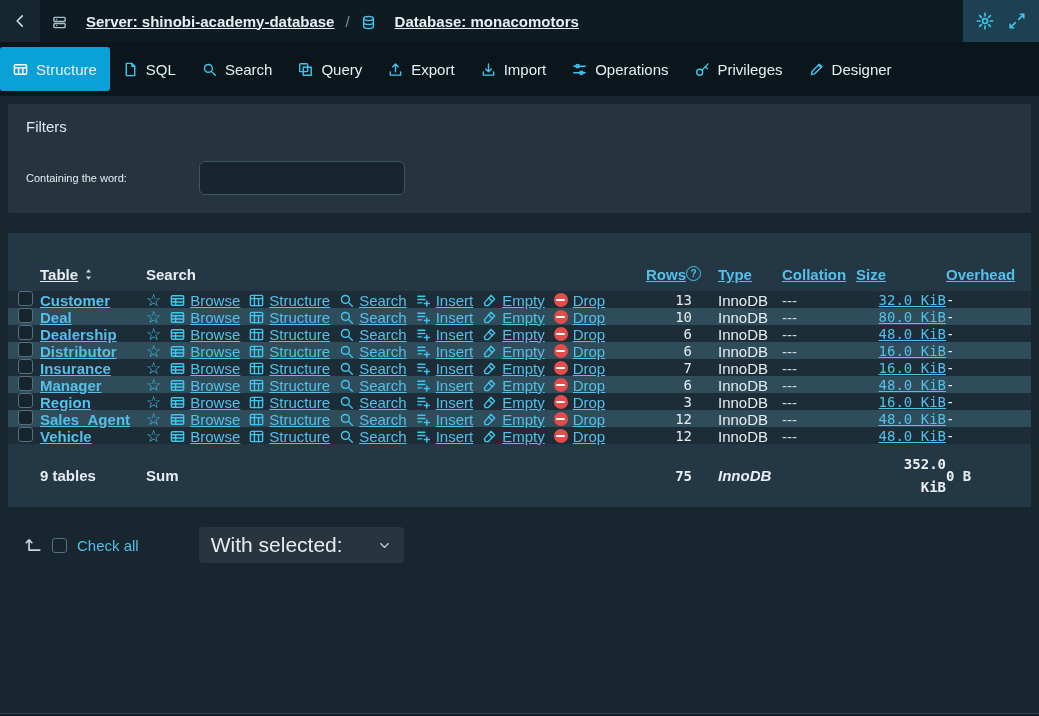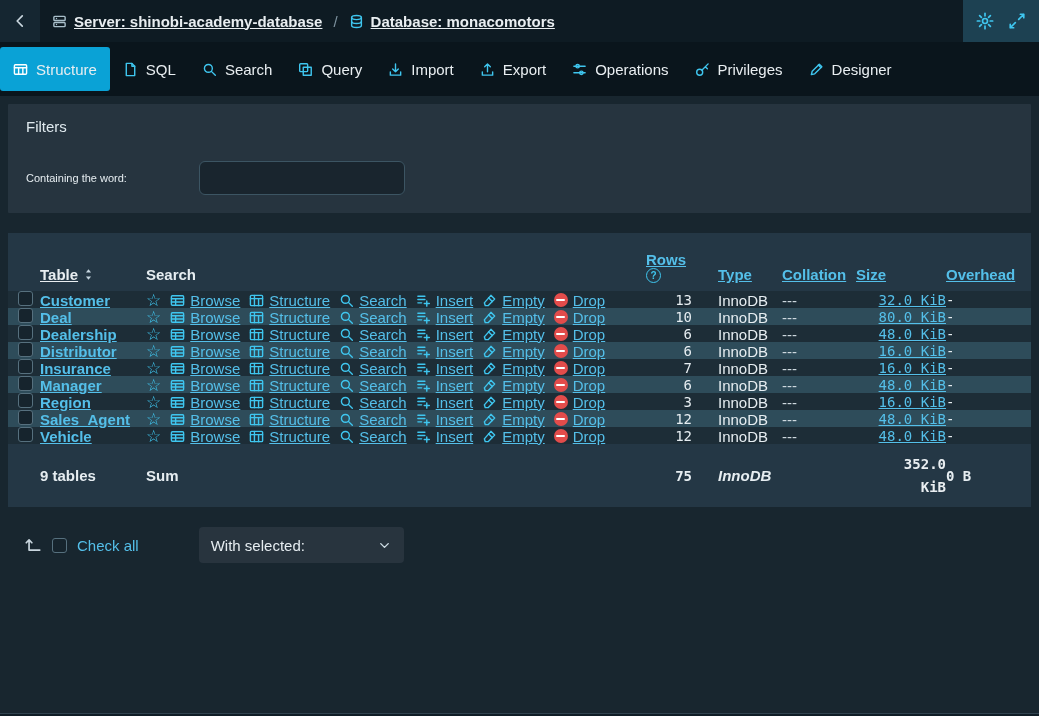--- a/index.html
+++ b/index.html
@@ -17,21 +17,21 @@
   .ic{display:inline-flex;align-items:center;justify-content:center}
   .ic svg{width:15px;height:15px;display:block}
   .ic.big svg{width:18px;height:18px}
   .ic.back svg{width:18px;height:18px}
   .ic.sort svg{width:13px;height:13px}
 
   
   .topbar{height:42px;background:var(--topbar);display:flex;align-items:center}
   .backbtn{width:40px;height:42px;display:flex;align-items:center;justify-content:center;background:#152631;cursor:pointer;flex:0 0 auto}
   .crumbs{display:flex;align-items:center;gap:8px;margin-left:12px;font-size:15px;font-weight:600;white-space:nowrap}
-  .crumb-link{color:#e9eef1;text-decoration:underline;display:inline-flex;align-items:center;gap:7px;cursor:pointer}
+  .crumb-link{color:#e9eef1;text-decoration:underline;display:inline-flex;align-items:flex-end;gap:19px;cursor:pointer}
   .sep{color:#7e93a0;font-weight:400;margin:0 3px}
   .top-right{margin-left:auto;height:42px;background:#1d4152;display:flex;align-items:center;gap:14px;padding:0 13px}
   .top-right .ic{cursor:pointer}
 
   
   .tabbar{height:54px;background:var(--tabbar);display:flex;align-items:center;overflow:hidden}
   .tab{display:flex;align-items:center;gap:8px;padding:0 13px;height:44px;font-size:15px;font-weight:500;color:#e9eef1;cursor:pointer;white-space:nowrap;border-radius:3px}
   .tab.active{background:var(--accent)}
   .tab.active svg{stroke:#fff}
 
@@ -42,21 +42,21 @@
   .filters-label{font-size:11px;width:173px}
   .filter-input{width:206px;height:34px;background:#19252e;border:1px solid #3c5563;border-radius:6px;color:var(--text);padding:0 10px;font-size:15px;outline:none}
 
   
   .table-panel{margin:20px 8px 0}
   .grid{display:grid;grid-template-columns:32px 106px 500px 60px 72px 76px 92px 1fr;align-items:center}
   .cell{min-width:0}
   .thead{height:58px;background:var(--head-bg);font-weight:700;font-size:15px;align-items:end;padding-bottom:8px}
   .th-link{color:var(--link);text-decoration:underline;cursor:pointer}
   .th-plain{color:#e9eef1;text-decoration:underline;display:inline-flex;align-items:center;gap:4px;cursor:pointer}
-  .thead .c-rows{display:flex;flex-direction:column;align-items:flex-start;padding:0;text-align:left}
+  .thead .c-rows{display:flex;flex-direction:row;align-items:flex-start;padding:0;text-align:left}
   .thead .c-size{text-align:left;padding-left:2px}
   .help{width:15px;height:15px;border:1.5px solid var(--icon-cyan);border-radius:50%;display:inline-flex;align-items:center;justify-content:center;cursor:pointer}
   .help::after{content:"?";color:var(--icon-cyan);font-size:10px;font-weight:700}
 
   .trow{height:17px;font-size:15px}
   .trow.dark{background:var(--row-dark)}
   .trow.light{background:var(--row-light)}
   .c-check{padding-left:10px}
   input[type="checkbox"]{appearance:none;-webkit-appearance:none;width:15px;height:15px;border:1px solid #56707e;border-radius:3px;background:#16242d;cursor:pointer;margin:0}
   .tname{color:var(--link);font-weight:700;text-decoration:underline;cursor:pointer}
@@ -73,21 +73,21 @@
   .c-size{text-align:right;color:var(--link);text-decoration:underline}
   .c-ovh{padding-right:12px}
 
   .tsummary{height:63px;background:var(--head-bg);font-weight:700;font-size:15px}
   .tsummary .c-size{color:#e9eef1;text-decoration:none;padding-left:38px;line-height:1.6;white-space:normal}
   .tsummary .c-type{font-style:italic}
 
   
   .bottom-bar{display:flex;align-items:center;margin:20px 0 0 24px;gap:10px}
   .check-all-label{color:var(--link);font-size:15px;cursor:pointer;margin-right:50px}
-  .with-selected{width:205px;height:36px;background:#28343e;border-radius:4px;display:flex;align-items:center;justify-content:space-between;padding:0 12px;font-size:15px;cursor:pointer}
+  .with-selected{width:205px;height:36px;background:#28343e;border-radius:4px;display:flex;align-items:center;justify-content:space-between;padding:0 12px;font-size:21px;cursor:pointer}
   .console-edge{position:absolute;left:0;right:0;bottom:0;height:3px;background:#0f1d26;border-top:1px solid #31434f}
 </style>
 </head>
 <body>
 
 <div class="app">
 
   <div class="topbar">
     <div class="backbtn">
       <span class="ic back">
@@ -167,32 +167,32 @@
           <svg viewBox="0 0 16 16" fill="none" stroke="#3fc6ef" stroke-width="1.5" stroke-linecap="round" stroke-linejoin="round">
             <rect x="1.8" y="1.8" width="8.5" height="8.5" rx="1"></rect>
             <path d="M5.6 5.6h8.5v8.5H5.6z"></path>
           </svg>
         </span>
         <span>Query</span>
       </div>
       <div class="tab">
         <span class="ic">
           <svg viewBox="0 0 16 16" fill="none" stroke="#3fc6ef" stroke-width="1.5" stroke-linecap="round" stroke-linejoin="round">
+            <path d="M8 10.5V2M5 5l3-3 3 3M2.5 10.5v3.5h11v-3.5"></path>
+          </svg>
+        </span>
+        <span>Export</span>
+      </div>
+      <div class="tab">
+        <span class="ic">
+          <svg viewBox="0 0 16 16" fill="none" stroke="#3fc6ef" stroke-width="1.5" stroke-linecap="round" stroke-linejoin="round">
             <path d="M8 2v8.5M5 7.5l3 3 3-3M2.5 10.5v3.5h11v-3.5"></path>
           </svg>
         </span>
         <span>Import</span>
-      </div>
-      <div class="tab">
-        <span class="ic">
-          <svg viewBox="0 0 16 16" fill="none" stroke="#3fc6ef" stroke-width="1.5" stroke-linecap="round" stroke-linejoin="round">
-            <path d="M8 10.5V2M5 5l3-3 3 3M2.5 10.5v3.5h11v-3.5"></path>
-          </svg>
-        </span>
-        <span>Export</span>
       </div>
       <div class="tab">
         <span class="ic">
           <svg viewBox="0 0 16 16" fill="none" stroke="#3fc6ef" stroke-width="1.5" stroke-linecap="round" stroke-linejoin="round">
             <path d="M2 4.5h12M2 11.5h12"></path>
             <circle cx="6" cy="4.5" r="1.8"></circle>
             <circle cx="10" cy="11.5" r="1.8"></circle>
           </svg>
         </span>
         <span>Operations</span>

